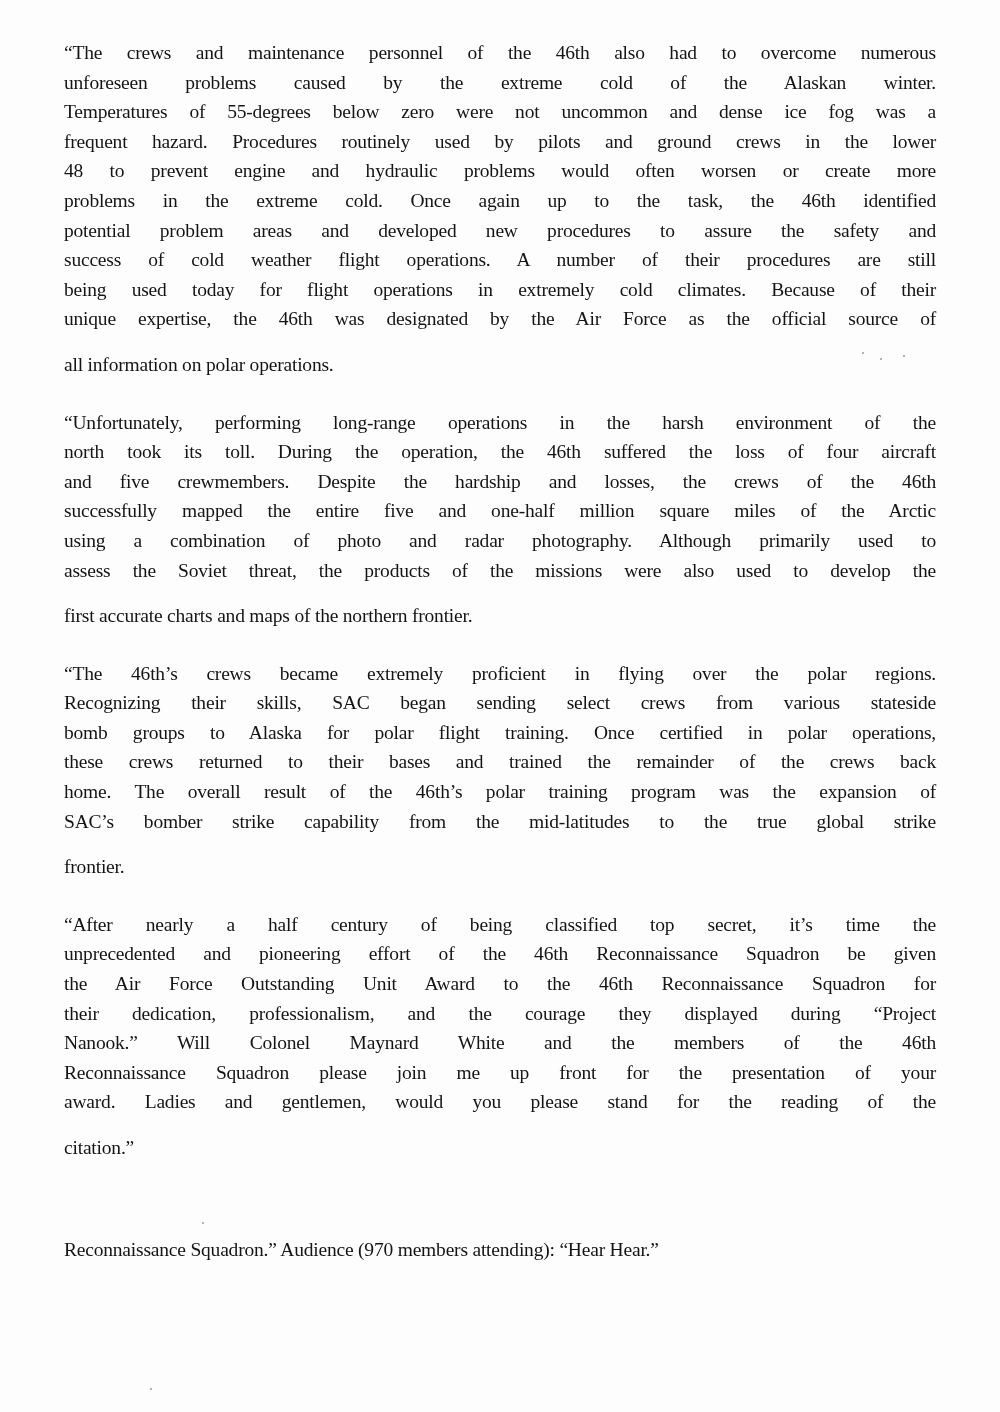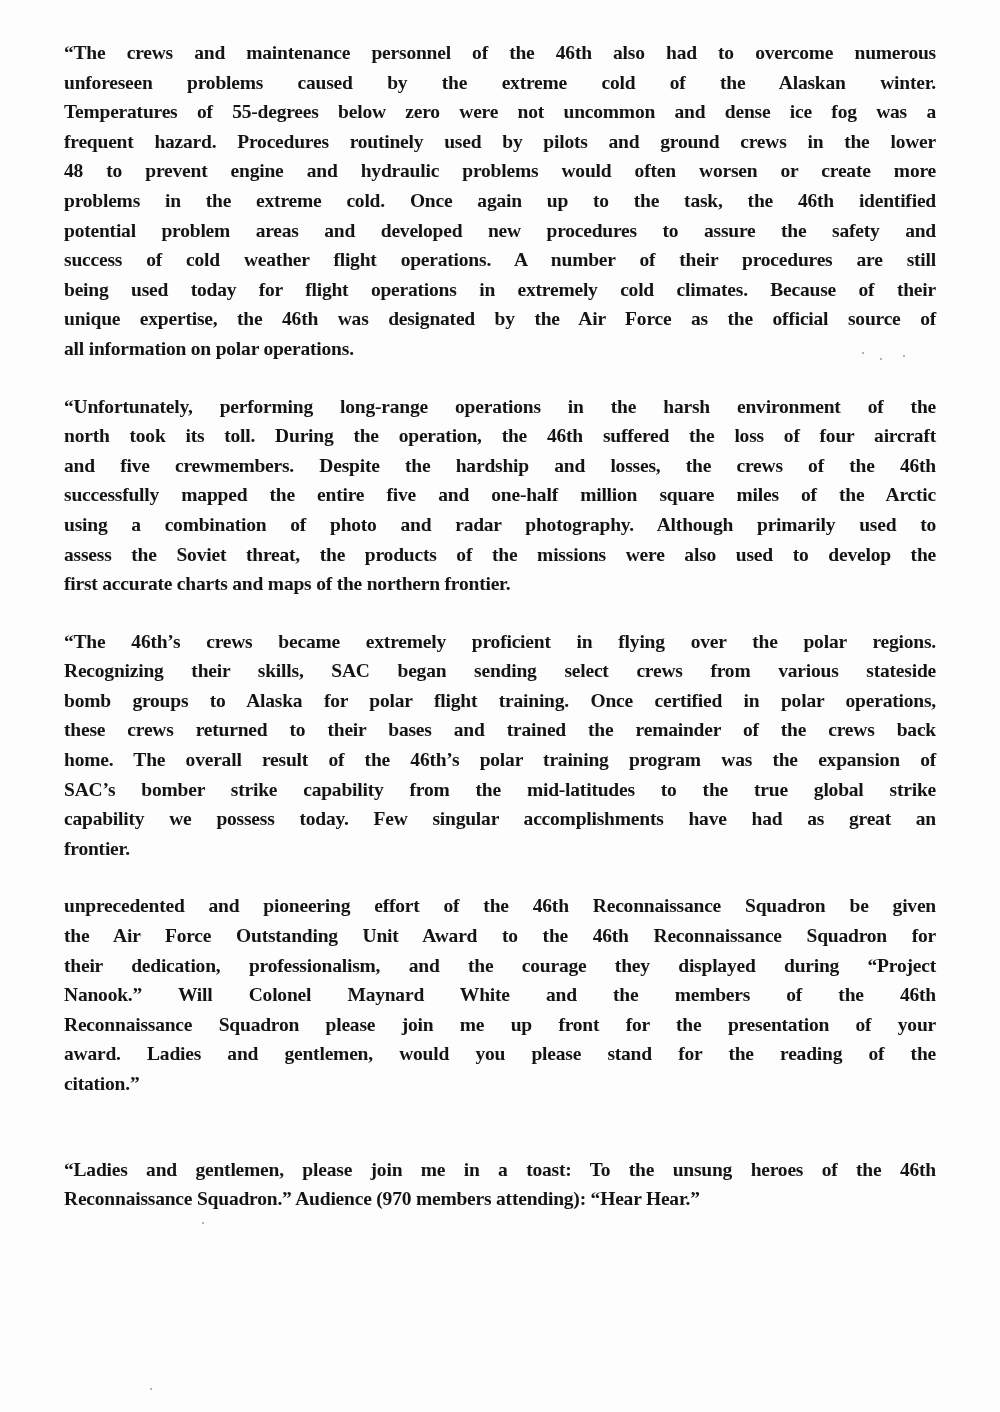--- a/index.html
+++ b/index.html
@@ -13,39 +13,40 @@
       position: relative;
       overflow: hidden;
       background: #fdfdfd;
     }
     .page {
       position: absolute;
       left: 64px;
       top: 38px;
       width: 872px;
       font-family: "Liberation Serif", "DejaVu Serif", serif;
-      font-weight: bold;
+      font-weight: normal;
       font-size: 19.5px;
       color: #141414;
       letter-spacing: -0.2px;
     }
     .para {
       margin: 0;
     }
     .line {
       display: block;
       height: 29.6px;
       line-height: 29.6px;
       text-align: justify;
       text-align-last: justify;
       white-space: nowrap;
       overflow: visible;
     }
     .line.last {
       text-align-last: left;
+      margin-top: 16px;
     }
     .gap {
       height: 28px;
     }
     .speck {
       position: absolute;
       width: 2px;
       height: 2px;
       background: #9a9a9a;
       border-radius: 1px;
@@ -84,43 +85,42 @@
 
   <div class="gap"></div>
 
   <p class="para">
     <span class="line">“The 46th’s crews became extremely proficient in flying over the polar regions.</span>
     <span class="line">Recognizing their skills, SAC began sending select crews from various stateside</span>
     <span class="line">bomb groups to Alaska for polar flight training.  Once certified in polar operations,</span>
     <span class="line">these crews returned to their bases and trained the remainder of the crews back</span>
     <span class="line">home.  The overall result of the 46th’s polar training program was the expansion of</span>
     <span class="line">SAC’s bomber strike capability from the mid-latitudes to the true global strike</span>
-    <span class="line">capability we possess today.  Few singular accomplishments have had as great an</span>
     <span class="line last">frontier.</span>
   </p>
 
   <div class="gap"></div>
 
   <p class="para">
+    <span class="line">“After nearly a half century of being classified top secret, it’s time the</span>
     <span class="line">unprecedented and pioneering effort of the 46th Reconnaissance Squadron be given</span>
     <span class="line">the Air Force Outstanding Unit Award to the 46th Reconnaissance Squadron for</span>
     <span class="line">their dedication, professionalism, and the courage they displayed during “Project</span>
     <span class="line">Nanook.”   Will Colonel Maynard White and the members of the 46th</span>
     <span class="line">Reconnaissance Squadron please join me up front for the presentation of your</span>
     <span class="line">award.  Ladies and gentlemen, would you please stand for the reading of the</span>
     <span class="line last">citation.”</span>
   </p>
 
   <div class="gap"></div>
 
 
   <div class="gap"></div>
 
   <p class="para">
-    <span class="line">“Ladies and gentlemen, please join me in a toast:  To the unsung heroes of the 46th</span>
     <span class="line last">Reconnaissance Squadron.”  Audience (970 members attending):  “Hear Hear.”</span>
   </p>
 
 </div>
 
 <span class="speck" style="left:862px;top:352px;"></span>
 <span class="speck" style="left:880px;top:358px;"></span>
 <span class="speck" style="left:903px;top:355px;"></span>
 <span class="speck" style="left:202px;top:1222px;"></span>
 <span class="speck" style="left:150px;top:1388px;"></span>

